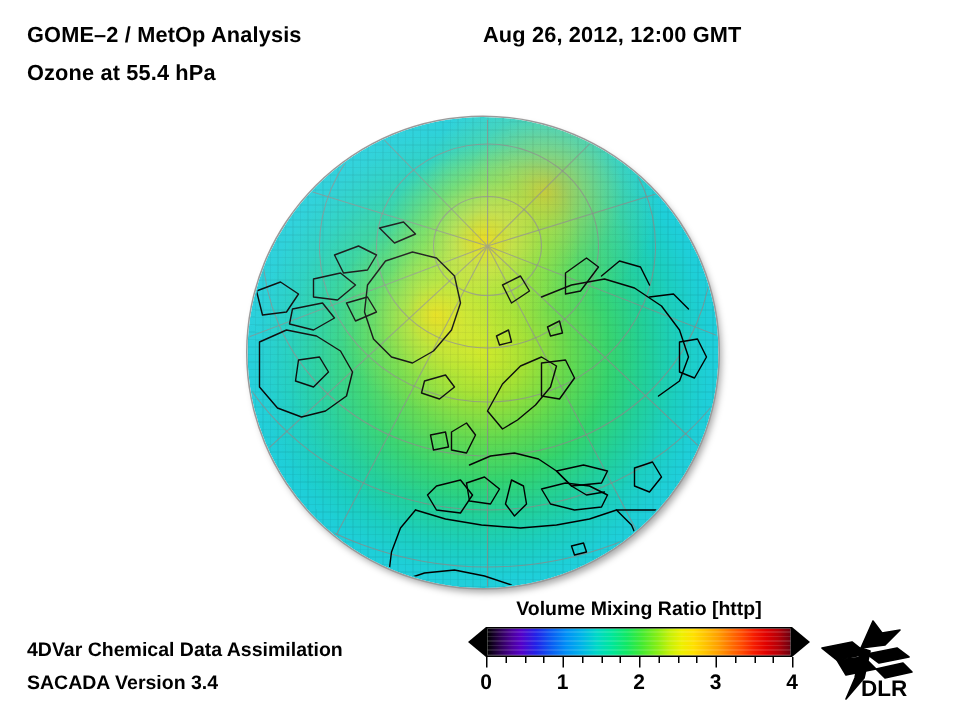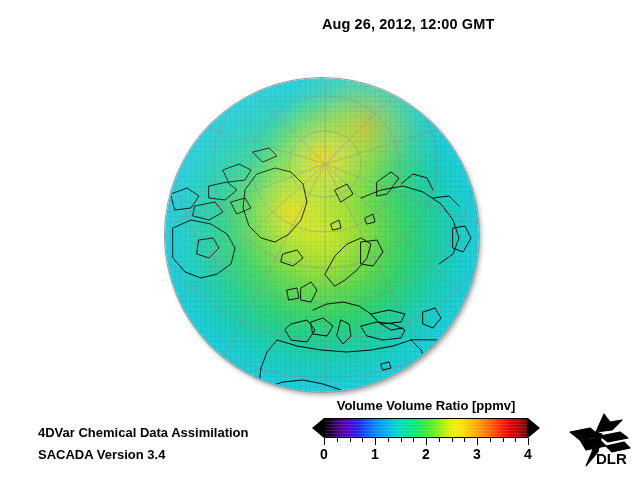--- a/index.html
+++ b/index.html
@@ -47,21 +47,21 @@
   
   .pixelate{position:absolute;inset:0;border-radius:50%;opacity:.16;
     background-image:
       repeating-linear-gradient(0deg, rgba(0,0,0,.30) 0 1px, rgba(0,0,0,0) 1px 5px),
       repeating-linear-gradient(90deg, rgba(0,0,0,.30) 0 1px, rgba(0,0,0,0) 1px 5px);}
 
   .ovl{position:absolute;inset:0;border-radius:50%;}
   .ovl svg{display:block;width:100%;height:100%;}
 
   
-  .foot{position:absolute;left:18px;bottom:14px;margin-left:20px;}
+  .foot{position:absolute;left:18px;bottom:14px;}
   .foot-line{font-size:13px;font-weight:bold;line-height:22px;white-space:nowrap;}
 
   
   .cb-block{position:absolute;left:312px;top:398px;width:228px;}
   .cb-title{font-size:13px;font-weight:bold;text-align:center;white-space:nowrap;margin-bottom:5px;}
   .cb-row{position:relative;height:20px;}
   .cb-arrow{position:absolute;top:0;width:12px;height:20px;}
   .cb-arrow.l{left:0;}
   .cb-arrow.r{right:0;}
   .cb-bar{position:absolute;left:12px;right:12px;top:0;height:20px;border:1px solid #000;box-sizing:border-box;
@@ -76,28 +76,32 @@
     background-image:repeating-linear-gradient(0deg, rgba(255,255,255,.55) 0 1px, rgba(0,0,0,0) 1px 3px);}
   .cb-ticks{position:relative;height:8px;margin-left:12px;margin-right:12px;}
   .tick{position:absolute;top:0;width:1px;background:#000;}
   .tick.maj{height:7px;}
   .tick.min{height:4px;}
   .cb-labels{position:relative;height:20px;margin-left:12px;margin-right:12px;}
   .cb-lab{position:absolute;top:0;font-size:14px;font-weight:bold;transform:translateX(-50%);white-space:nowrap;}
 
   
   .riu{position:absolute;left:556px;top:372px;width:76px;height:36px;}
-  .dlr{position:absolute;left:566px;top:412px;width:68px;height:56px;}
+  .dlr{position:absolute;left:544px;top:412px;width:68px;height:56px;}
   .riu svg,.dlr svg{display:block;width:100%;height:100%;}
 </style>
 </head>
 <body>
 
 <div class="fig">
 
+  <div class="hdr-left">
+    <div class="hdr-line">GOME–2 / MetOp Analysis</div>
+    <div class="hdr-line">Ozone at 55.4 hPa</div>
+  </div>
   <div class="hdr-right">
     <div class="hdr-line">Aug 26, 2012, 12:00 GMT</div>
   </div>
 
   <div class="globe-wrap">
     <div class="globe">
       <div class="field"></div>
       <div class="pixelate"></div>
 
       <div class="ovl">
@@ -200,21 +204,21 @@
       <div class="shade"></div>
     </div>
   </div>
 
   <div class="foot">
     <div class="foot-line">4DVar Chemical Data Assimilation</div>
     <div class="foot-line">SACADA Version 3.4</div>
   </div>
 
   <div class="cb-block">
-    <div class="cb-title">Volume Volume Ratio [ppmv]</div>
+    <div class="cb-title">Volume Mixing Ratio [http]</div>
     <div class="cb-row">
       <div class="cb-arrow l">
         <svg viewBox="0 0 12 20">
             <polygon points="12,0 12,20 0,10" fill="#000"></polygon>
           </svg>
       </div>
       <div class="cb-bar">
           <div class="grain"></div>
         </div>
       <div class="cb-arrow r">

